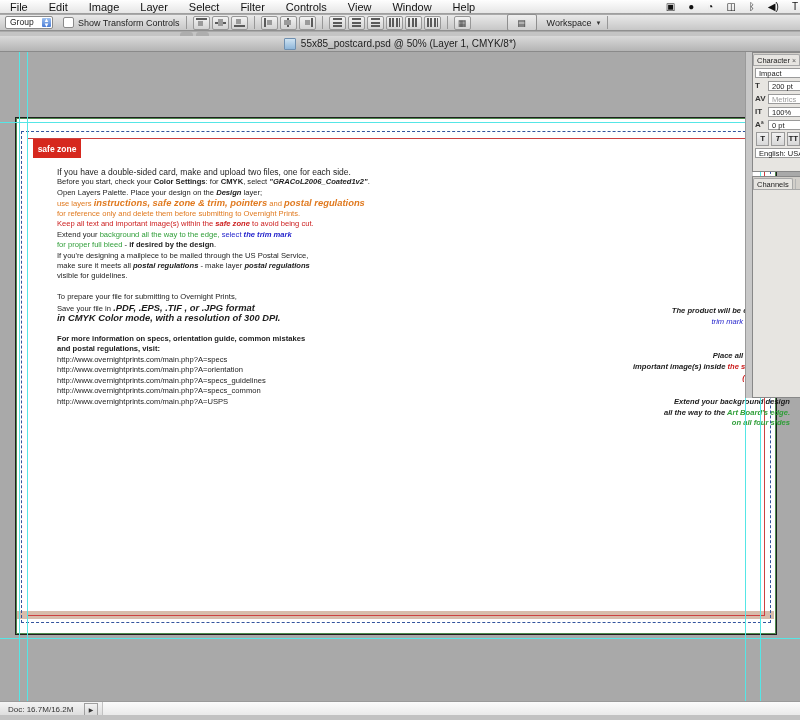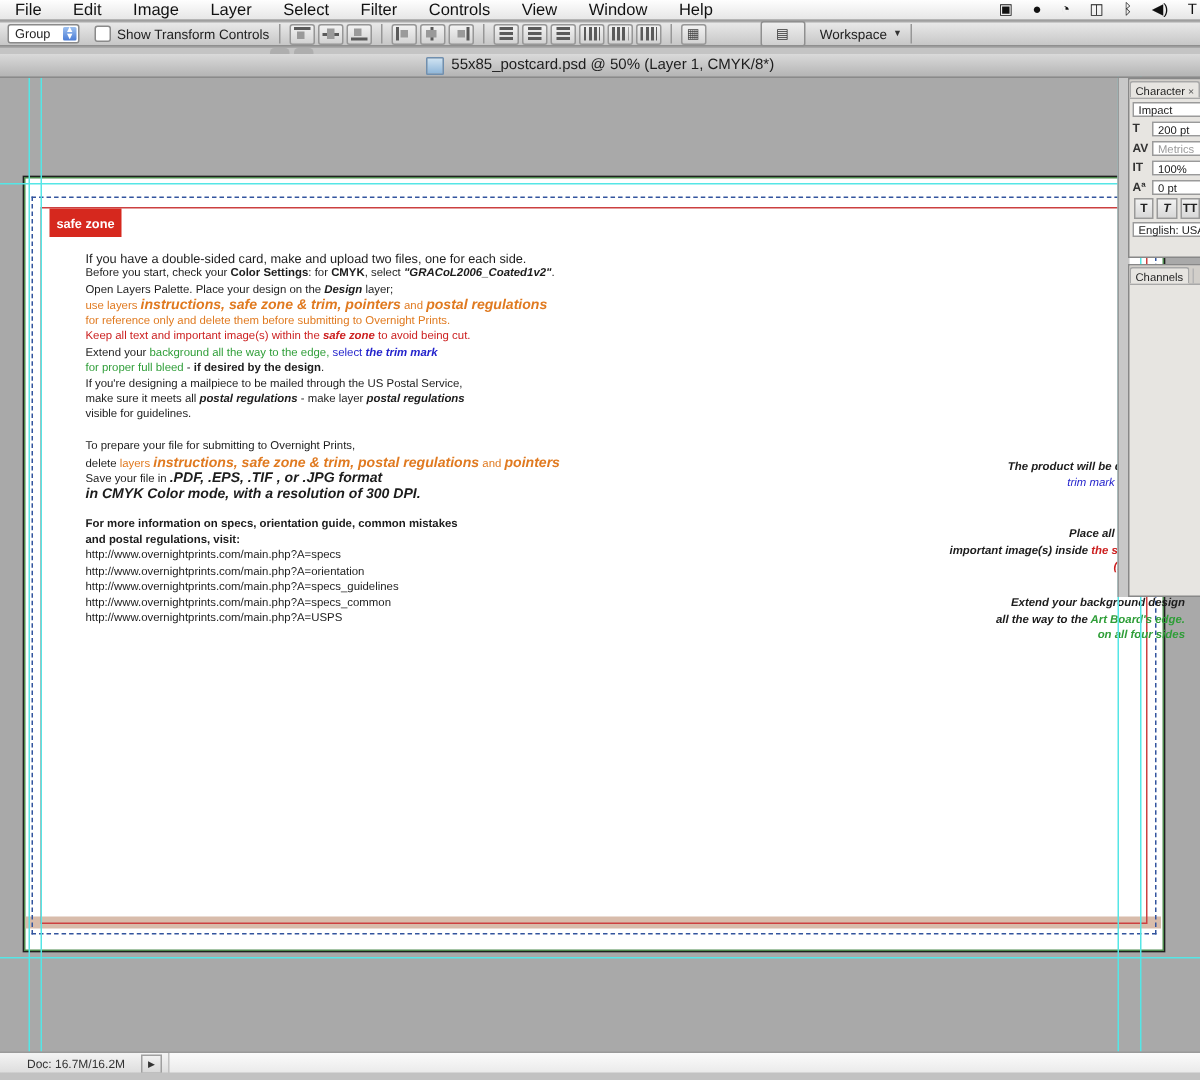--- a/index.html
+++ b/index.html
@@ -123,21 +123,21 @@
     border:1px solid #8a7a4a;border-bottom:none}
   .lname{font-size:7.5px;color:#222;margin-left:3px;white-space:nowrap}
   #lp-fill{flex:1}
   #lp-footer{height:13px;border-top:1px solid #a8a8a8;background:#dcd9d4;display:flex;align-items:center;gap:5px;padding-left:4px;flex:none}
   .ft-ico{font-size:8px;color:#444;line-height:10px}
   .ft-ico.fx{font-style:italic;font-weight:bold;font-size:7.5px}
 
   
   #statusstrip{left:0;top:701px;width:800px;height:14px;background:linear-gradient(#f4f4f4,#dcdcdc);
     border-top:1px solid #9a9a9a;display:flex;align-items:center;z-index:7}
-  #doc-size{font-size:8px;color:#333;padding-left:18px;width:76px;white-space:nowrap}
+  #doc-size{font-size:8px;color:#333;padding-left:8px;width:76px;white-space:nowrap}
   #status-flyout{width:12px;height:11px;border:1px solid #9f9f9f;background:linear-gradient(#f2f2f2,#d8d8d8);
     font-size:6px;color:#333;display:flex;align-items:center;justify-content:center}
   #scroll-track{flex:1;height:100%;background:linear-gradient(#fbfbfb,#e9e9e9);border-left:1px solid #c2c2c2;margin-left:4px}
   #bottomstrip{left:0;top:715px;width:800px;height:5px;background:#c2c2c2;z-index:7}
 </style>
 </head>
 <body>
 
 <div class="abs" id="menubar">
   <span id="menu-items" style="display: flex;">
@@ -260,21 +260,20 @@
     <div class="line"><span class="c-o s-n">use layers </span><span class="c-o s-bi big">instructions, safe zone &amp; trim, pointers</span><span class="c-o s-n"> and </span><span class="c-o s-bi big">postal regulations</span></div>
     <div class="line"><span class="c-o s-n">for reference only and delete them before submitting to Overnight Prints.</span></div>
     <div class="line"><span class="c-r s-n">Keep all text and important image(s) within the </span><span class="c-r s-bi">safe zone</span><span class="c-r s-n"> to avoid being cut.</span></div>
     <div class="line"><span class="c-k s-n">Extend your </span><span class="c-g s-n">background all the way to the edge,</span><span class="c-b s-n"> select </span><span class="c-b s-bi">the trim mark</span></div>
     <div class="line"><span class="c-g s-n">for proper full bleed</span><span class="c-k s-n"> - </span><span class="c-k s-b">if desired by the design</span><span class="c-k s-n">.</span></div>
     <div class="line"><span class="c-k s-n">If you're designing a mailpiece to be mailed through the US Postal Service,</span></div>
     <div class="line"><span class="c-k s-n">make sure it meets all </span><span class="c-k s-bi">postal regulations</span><span class="c-k s-n"> - make layer </span><span class="c-k s-bi">postal regulations</span></div>
     <div class="line"><span class="c-k s-n">visible for guidelines.</span></div>
     <div class="line"></div>
     <div class="line"><span class="c-k s-n">To prepare your file for submitting to Overnight Prints,</span></div>
-    <div class="line"><span class="c-k s-n">delete </span><span class="c-o s-n">layers </span><span class="c-o s-bi big">instructions, safe zone &amp; trim, postal regulations</span><span class="c-o s-n"> and </span><span class="c-o s-bi big">pointers</span></div>
     <div class="line"><span class="c-k s-n">Save your file in </span><span class="c-k s-bi big">.PDF, .EPS, .TIF , or .JPG format</span></div>
     <div class="line"><span class="c-k s-bi big">in CMYK Color mode, with a resolution of 300 DPI.</span></div>
     <div class="line"></div>
     <div class="line"><span class="c-k s-b">For more information on specs, orientation guide, common mistakes</span></div>
     <div class="line"><span class="c-k s-b">and postal regulations, visit:</span></div>
     <div class="line"><span class="c-k s-n">http://www.overnightprints.com/main.php?A=specs</span></div>
     <div class="line"><span class="c-k s-n">http://www.overnightprints.com/main.php?A=orientation</span></div>
     <div class="line"><span class="c-k s-n">http://www.overnightprints.com/main.php?A=specs_guidelines</span></div>
     <div class="line"><span class="c-k s-n">http://www.overnightprints.com/main.php?A=specs_common</span></div>
     <div class="line"><span class="c-k s-n">http://www.overnightprints.com/main.php?A=USPS</span></div>

